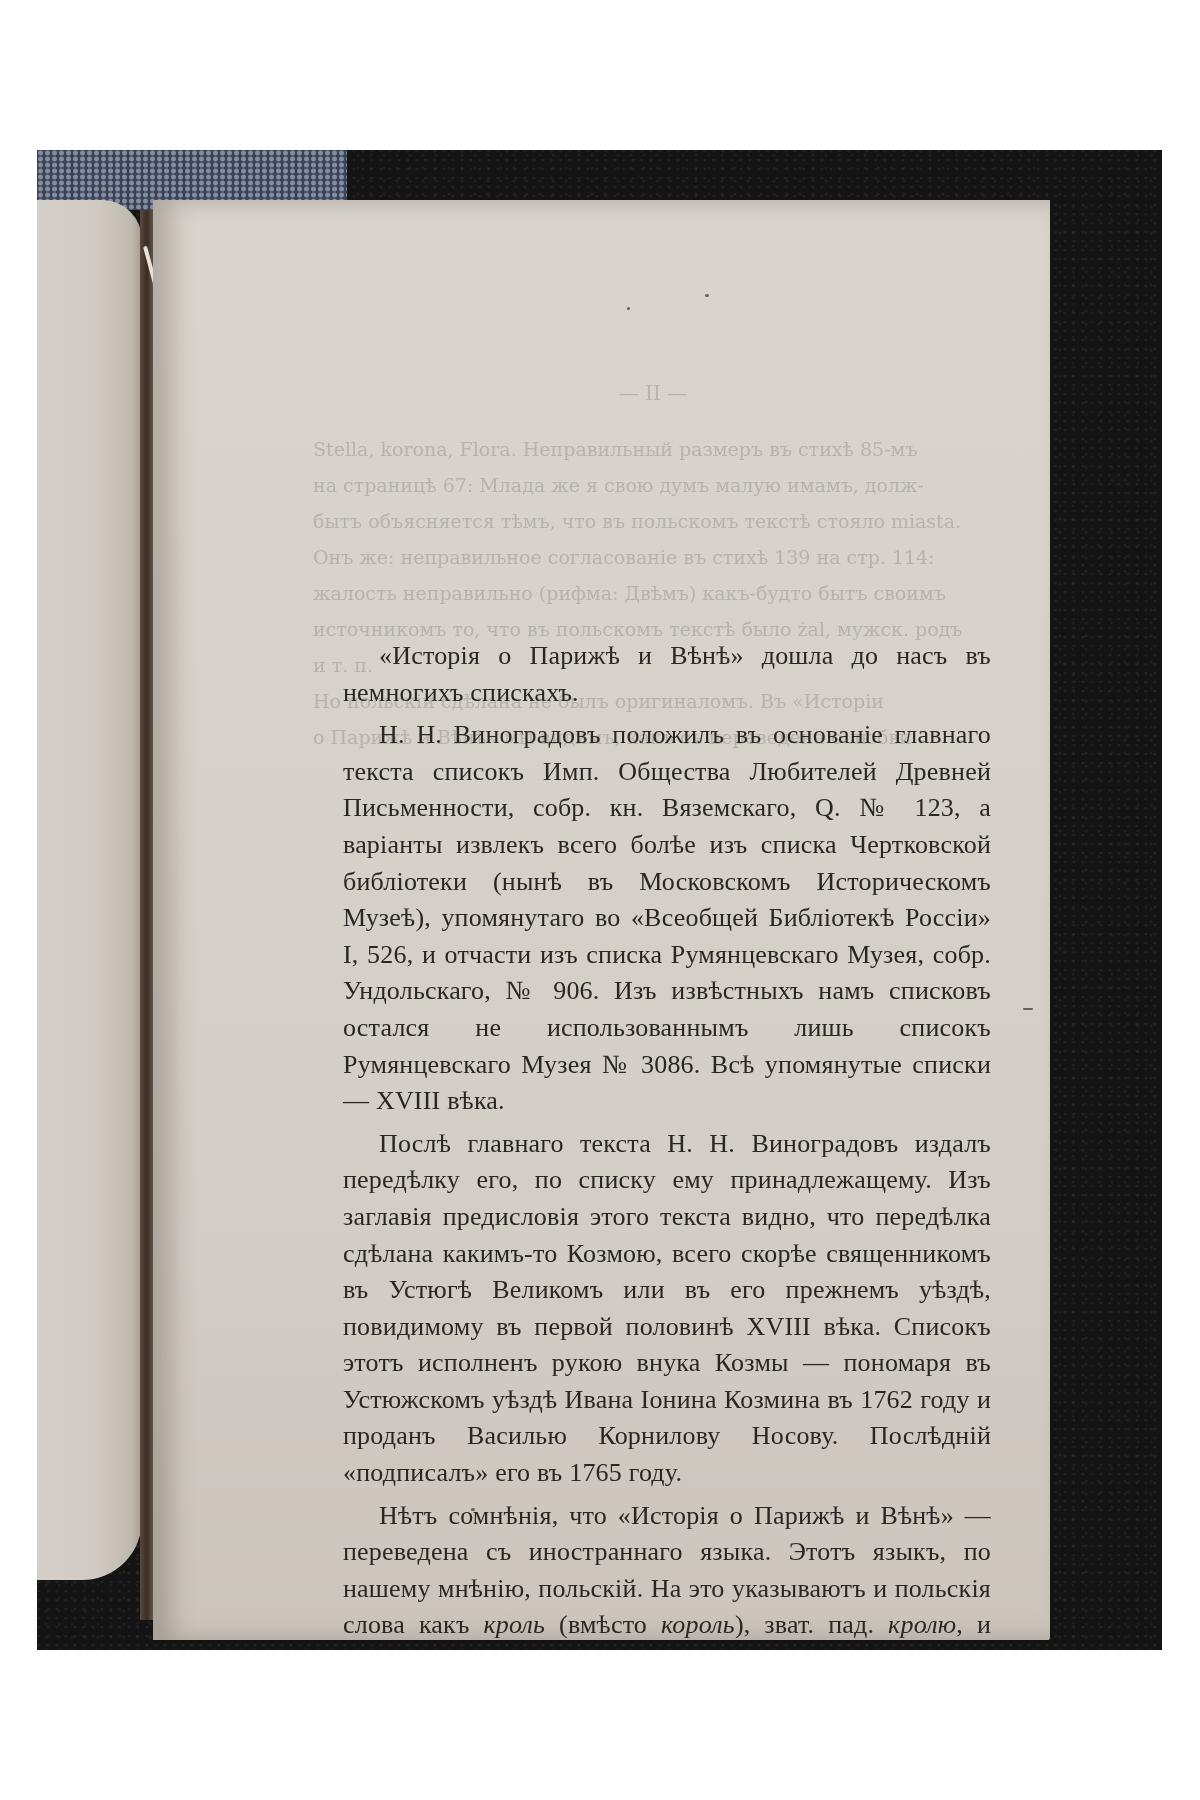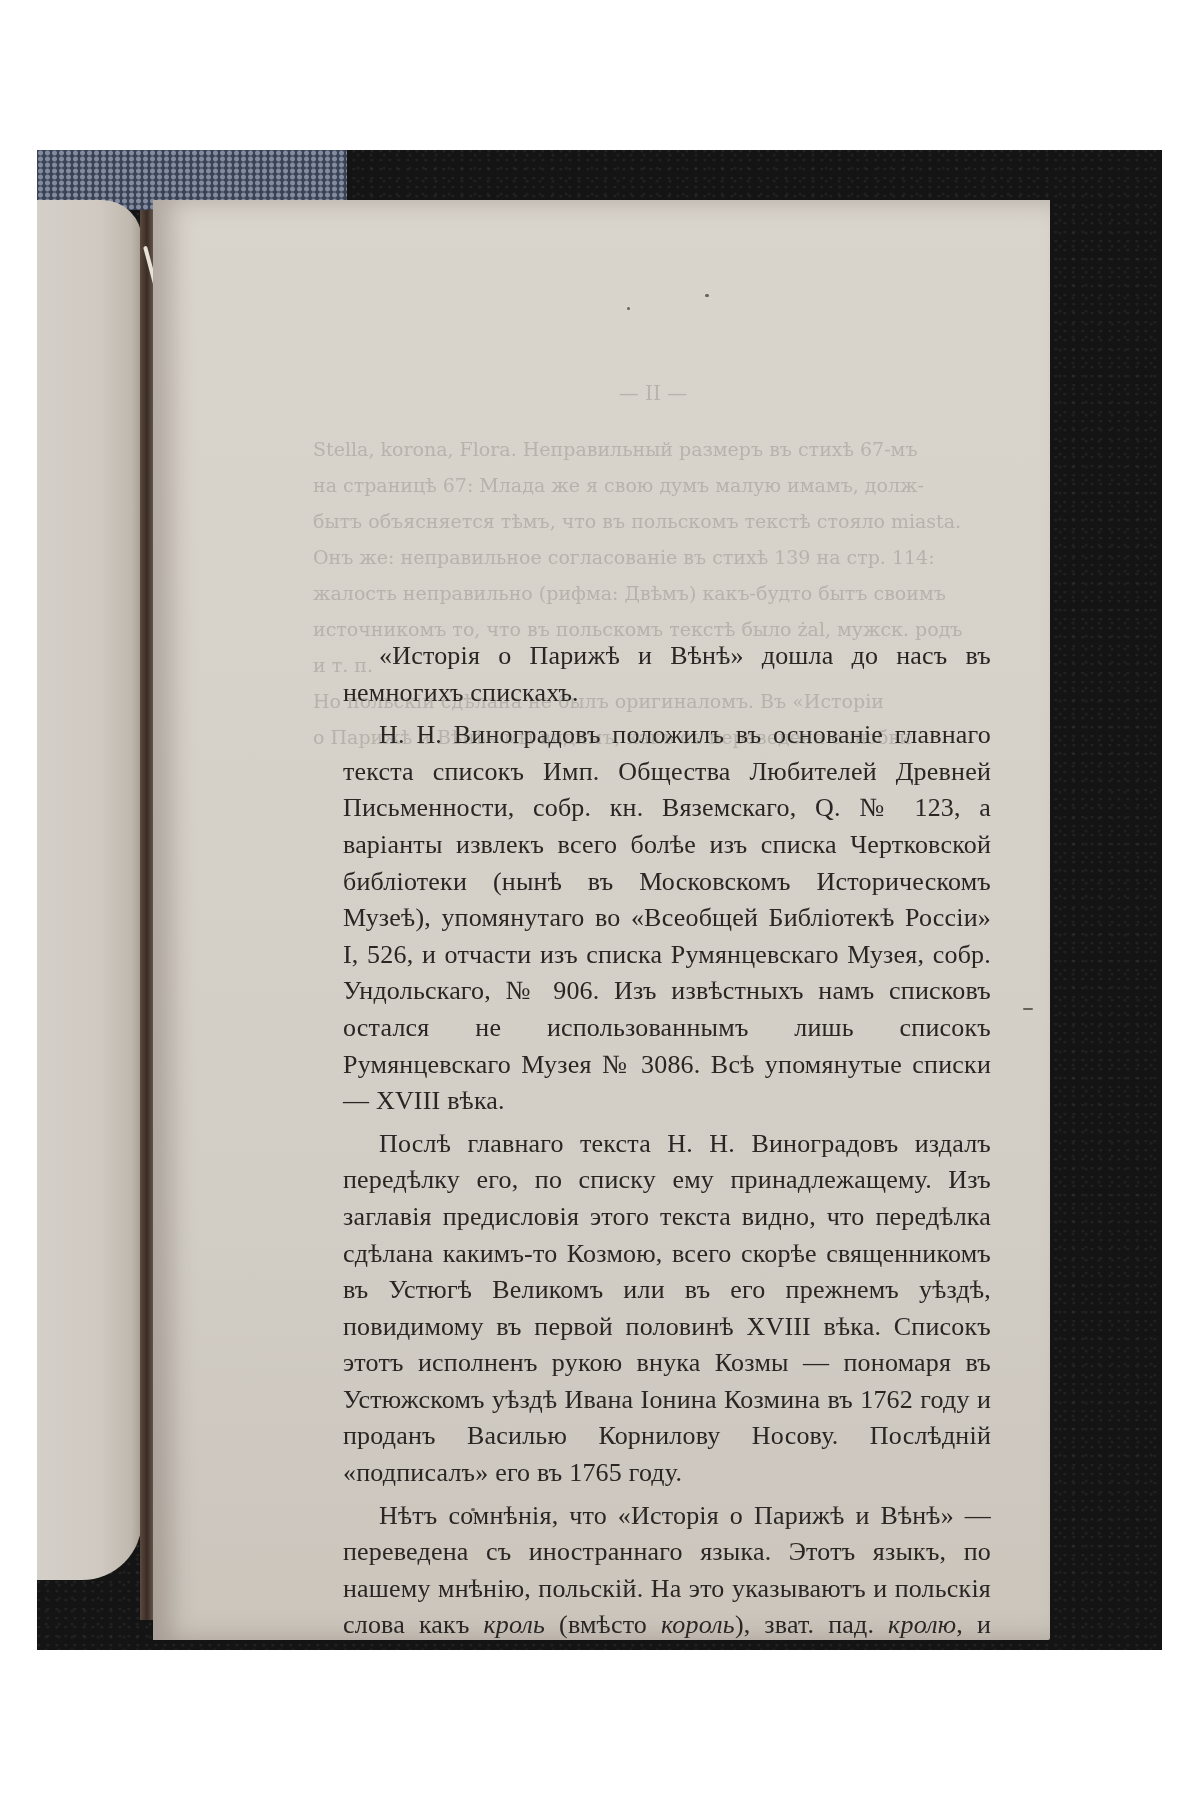--- a/index.html
+++ b/index.html
@@ -97,21 +97,21 @@
 <div class="photo">
   <div class="backdrop-blue"></div>
   <div class="left-page"></div>
   <div class="spine"></div>
   <div class="spine-thread"></div>
 
   <div class="right-page">
     <div class="show-through">
       <div class="st-header">— II —</div>
       <div id="st-lines">
-          <div class="st-line">Stella, korona, Flora. Неправильный размеръ въ стихѣ 67-мъ</div>
+          <div class="st-line">Stella, korona, Flora. Неправильный размеръ въ стихѣ 85-мъ</div>
           <div class="st-line">на страницѣ 67: Млада же я свою думъ малую имамъ, долж-</div>
           <div class="st-line">бытъ объясняется тѣмъ, что въ польскомъ текстѣ стояло miasta.</div>
           <div class="st-line">Онъ же: неправильное согласованіе въ стихѣ 139 на стр. 114:</div>
           <div class="st-line">жалость неправильно (рифма: Двѣмъ) какъ-будто бытъ своимъ</div>
           <div class="st-line">источникомъ то, что въ польскомъ текстѣ было żal, мужск. родъ</div>
           <div class="st-line">и т. п.</div>
           <div class="st-line">Но польскій сдѣлана не былъ оригиналомъ. Въ «Исторіи</div>
           <div class="st-line">о Парижѣ и Вѣнѣ» мы видимъ, какъ съ переведена о любви</div>
         </div>
     </div>

